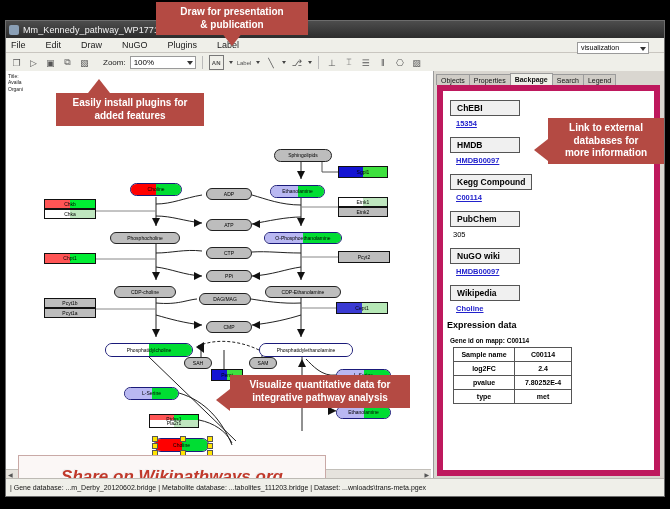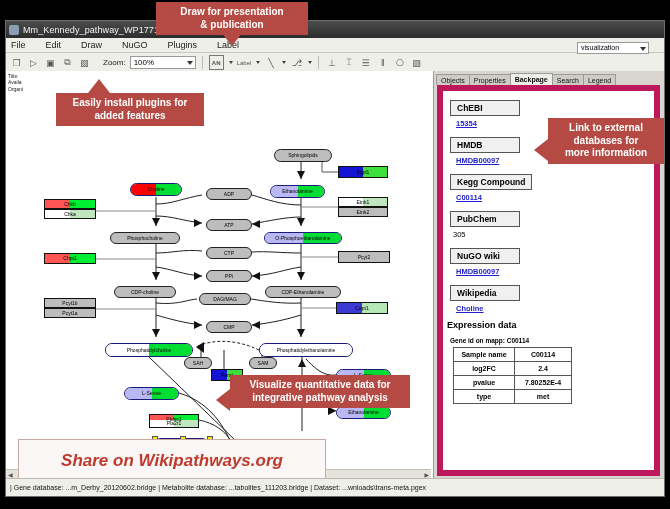--- a/index.html
+++ b/index.html
@@ -81,21 +81,21 @@
   
   .callout{position:absolute;background:#b44a43;color:#fff;font-weight:bold;text-align:center;
            font-size:10px;line-height:12.5px;padding:4px 6px;box-sizing:border-box;z-index:40;}
   .arrow-dn{position:absolute;width:0;height:0;border-left:11px solid transparent;border-right:11px solid transparent;
             border-top:14px solid #b44a43;z-index:40;}
   .arrow-up{position:absolute;width:0;height:0;border-left:11px solid transparent;border-right:11px solid transparent;
             border-bottom:14px solid #b44a43;z-index:40;}
   .arrow-lt{position:absolute;width:0;height:0;border-top:11px solid transparent;border-bottom:11px solid transparent;
             border-right:14px solid #b44a43;z-index:40;}
   .sharebox{position:absolute;border:1px solid #c9a9a6;background:#fbf7f6;z-index:40;display:flex;
-            align-items:center;justify-content:center;}
+            align-items:center;justify-content:center;margin-top:16px;}
   .sharebox span{font-size:17px;font-weight:bold;font-style:italic;color:#c0392b;
                  text-shadow:1px 1px 0 #fff,-1px -1px 0 #eee;}
   .sel{position:absolute;width:4px;height:4px;background:#ffe400;border:1px solid #555;z-index:25;}
 </style>
 </head>
 <body>
 
 <div id="root">
   <div class="win">
 

